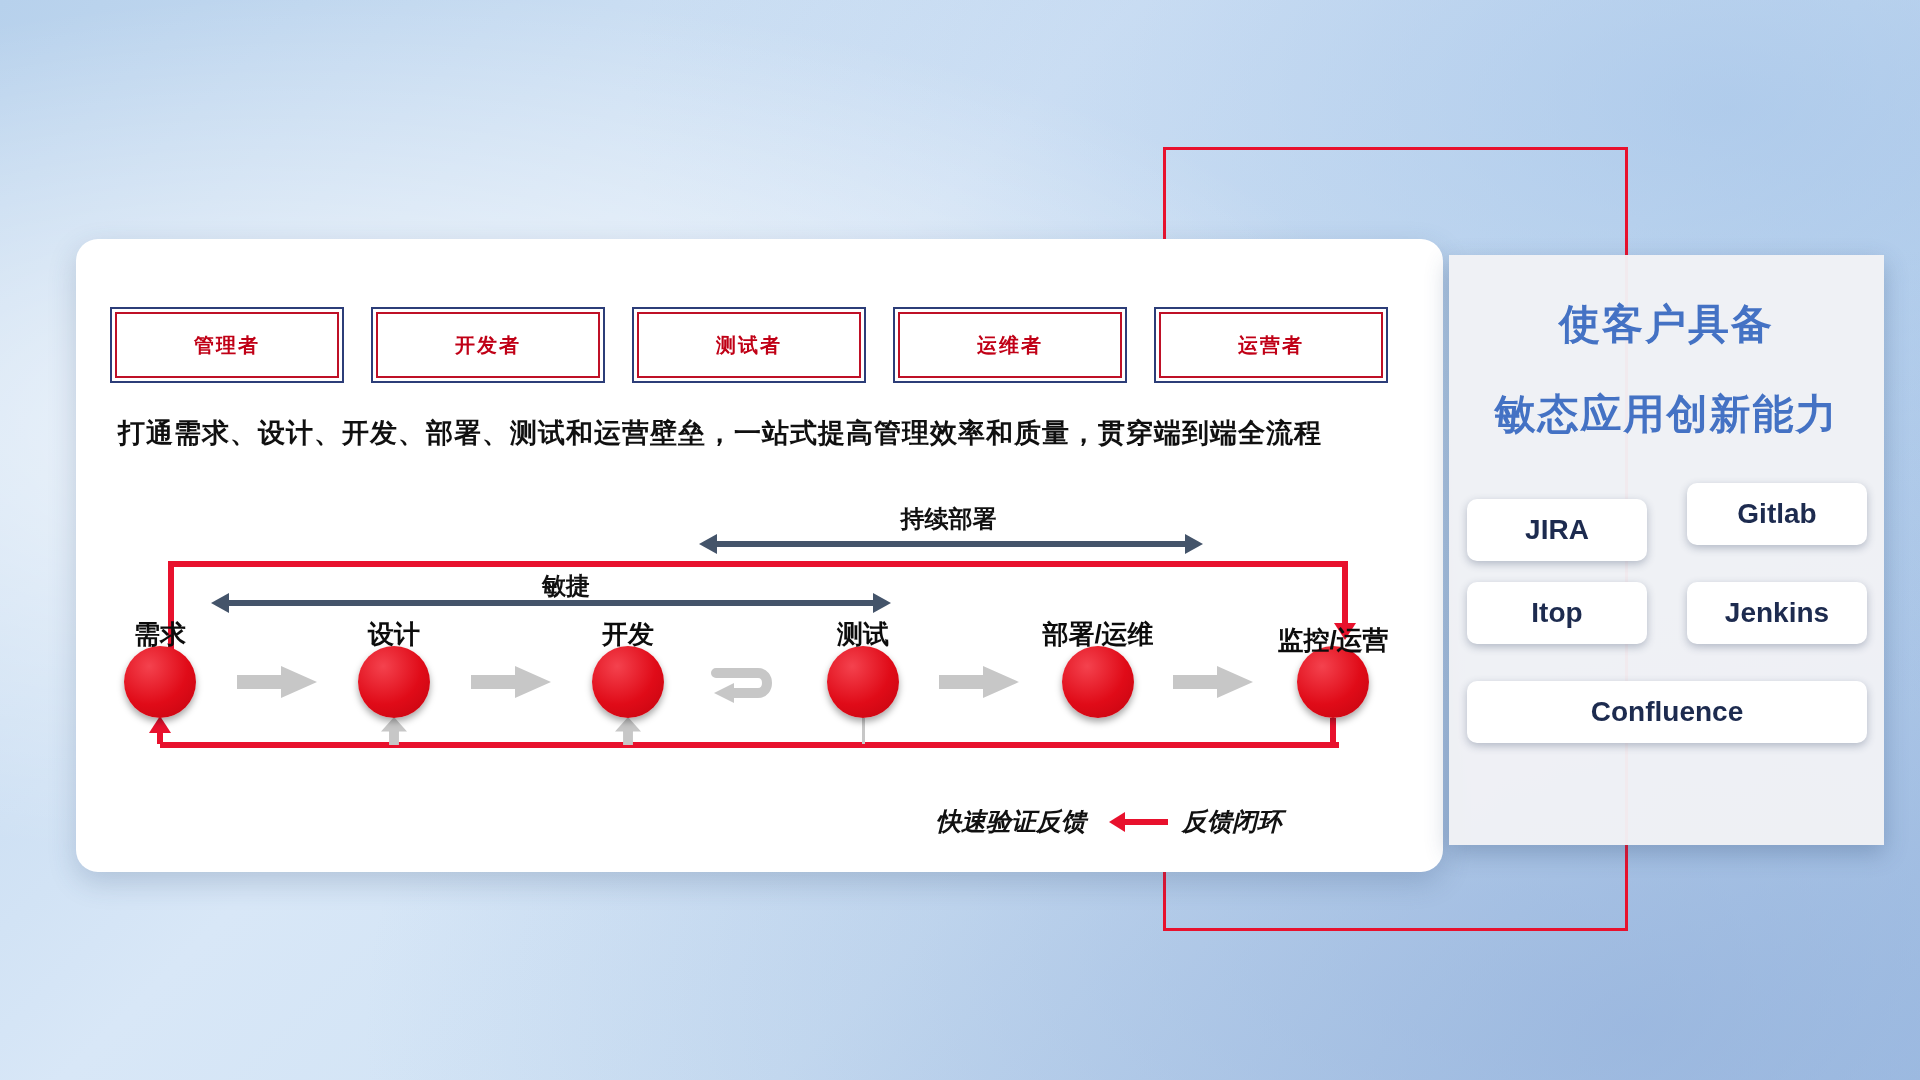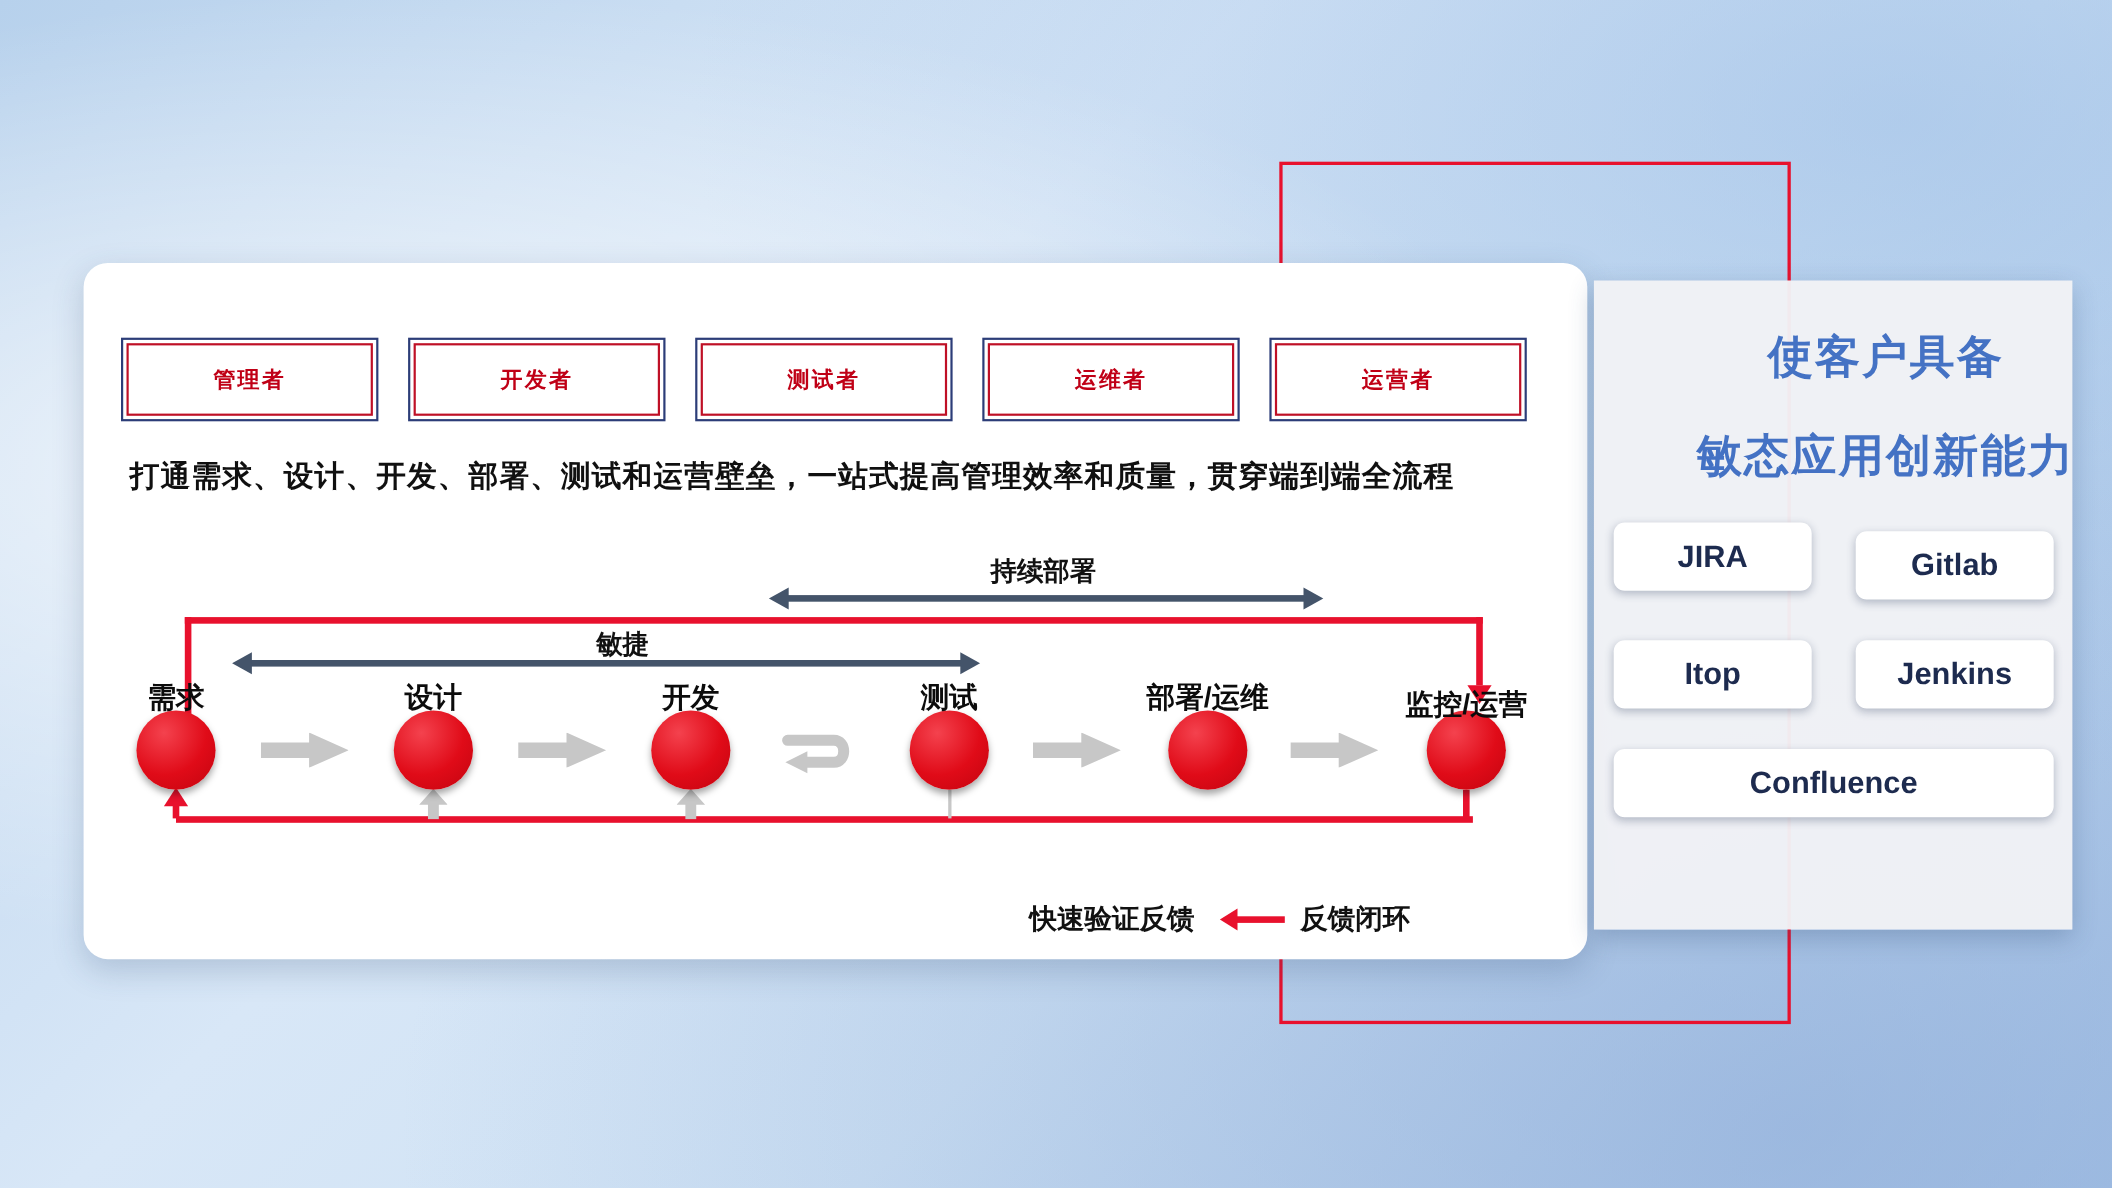--- a/index.html
+++ b/index.html
@@ -101,21 +101,20 @@
     clip-path:polygon(50% 0, 100% 52%, 69% 52%, 69% 100%, 31% 100%, 31% 52%, 0 52%);
     z-index:1;
   }
   .vline-gray { position:absolute; width:3px; background:#c7c7c7; z-index:1; }
 
   
   .side-panel {
     left:1449px; top:255px; width:435px; height:590px;
     background:rgba(241,242,245,.97); z-index:3;
     box-shadow:0 8px 22px rgba(45,75,115,.3);
-    padding-left:48px;
   }
   .side-title { position:absolute; width:100%; text-align:center; font-weight:bold; font-size:41px; color:#4472c4; letter-spacing:2px; }
   .tool-chip {
     position:absolute; background:#ffffff; border-radius:10px;
     box-shadow:0 3px 8px rgba(40,55,90,.3);
     display:flex; align-items:center; justify-content:center;
     font-size:28px; font-weight:bold; color:#1d2b4f;
   }
 </style>
 </head>
@@ -185,32 +184,32 @@
 
     <div class="red-line" style="left:84px; top:503px; width:1179px; height:6px;"></div>
     <div class="red-line" style="left:1254px; top:479px; width:6px; height:26px;"></div>
     <div class="red-line" style="left:81px; top:493px; width:6px; height:12px;"></div>
     <div class="red-head-up" style="left:73px; top:477px;"></div>
 
     <div class="up-arrow" style="left:305px; top:478px;"></div>
     <div class="up-arrow" style="left:539px; top:478px;"></div>
     <div class="vline-gray" style="left:786px; top:479px; height:26px;"></div>
 
-    <div class="abs legend-row" style="left:860px; top:580px;">
+    <div class="abs legend-row" style="left:860px; top:566px;font-style:italic;">
       <span>快速验证反馈</span>
       <span class="r-arrow left" style="margin-left:24px;"></span>
       <span>反馈闭环</span>
     </div>
 
   </div>
 
   <div class="abs side-panel">
     <div class="side-title" style="top:42px;">使客户具备</div>
     <div class="side-title" style="top:132px;">敏态应用创新能力</div>
 
-    <div class="tool-chip" style="left:18px; top:220px; width:180px; height:62px;">JIRA</div>
+    <div class="tool-chip" style="left:18px; top:244px; width:180px; height:62px;">JIRA</div>
     <div class="tool-chip" style="left:238px; top:228px; width:180px; height:62px;">Gitlab</div>
     <div class="tool-chip" style="left:18px; top:327px; width:180px; height:62px;">Itop</div>
     <div class="tool-chip" style="left:238px; top:327px; width:180px; height:62px;">Jenkins</div>
     <div class="tool-chip" style="left:18px; top:426px; width:400px; height:62px;">Confluence</div>
   </div>
 
 </div>
 
 </body></html>

